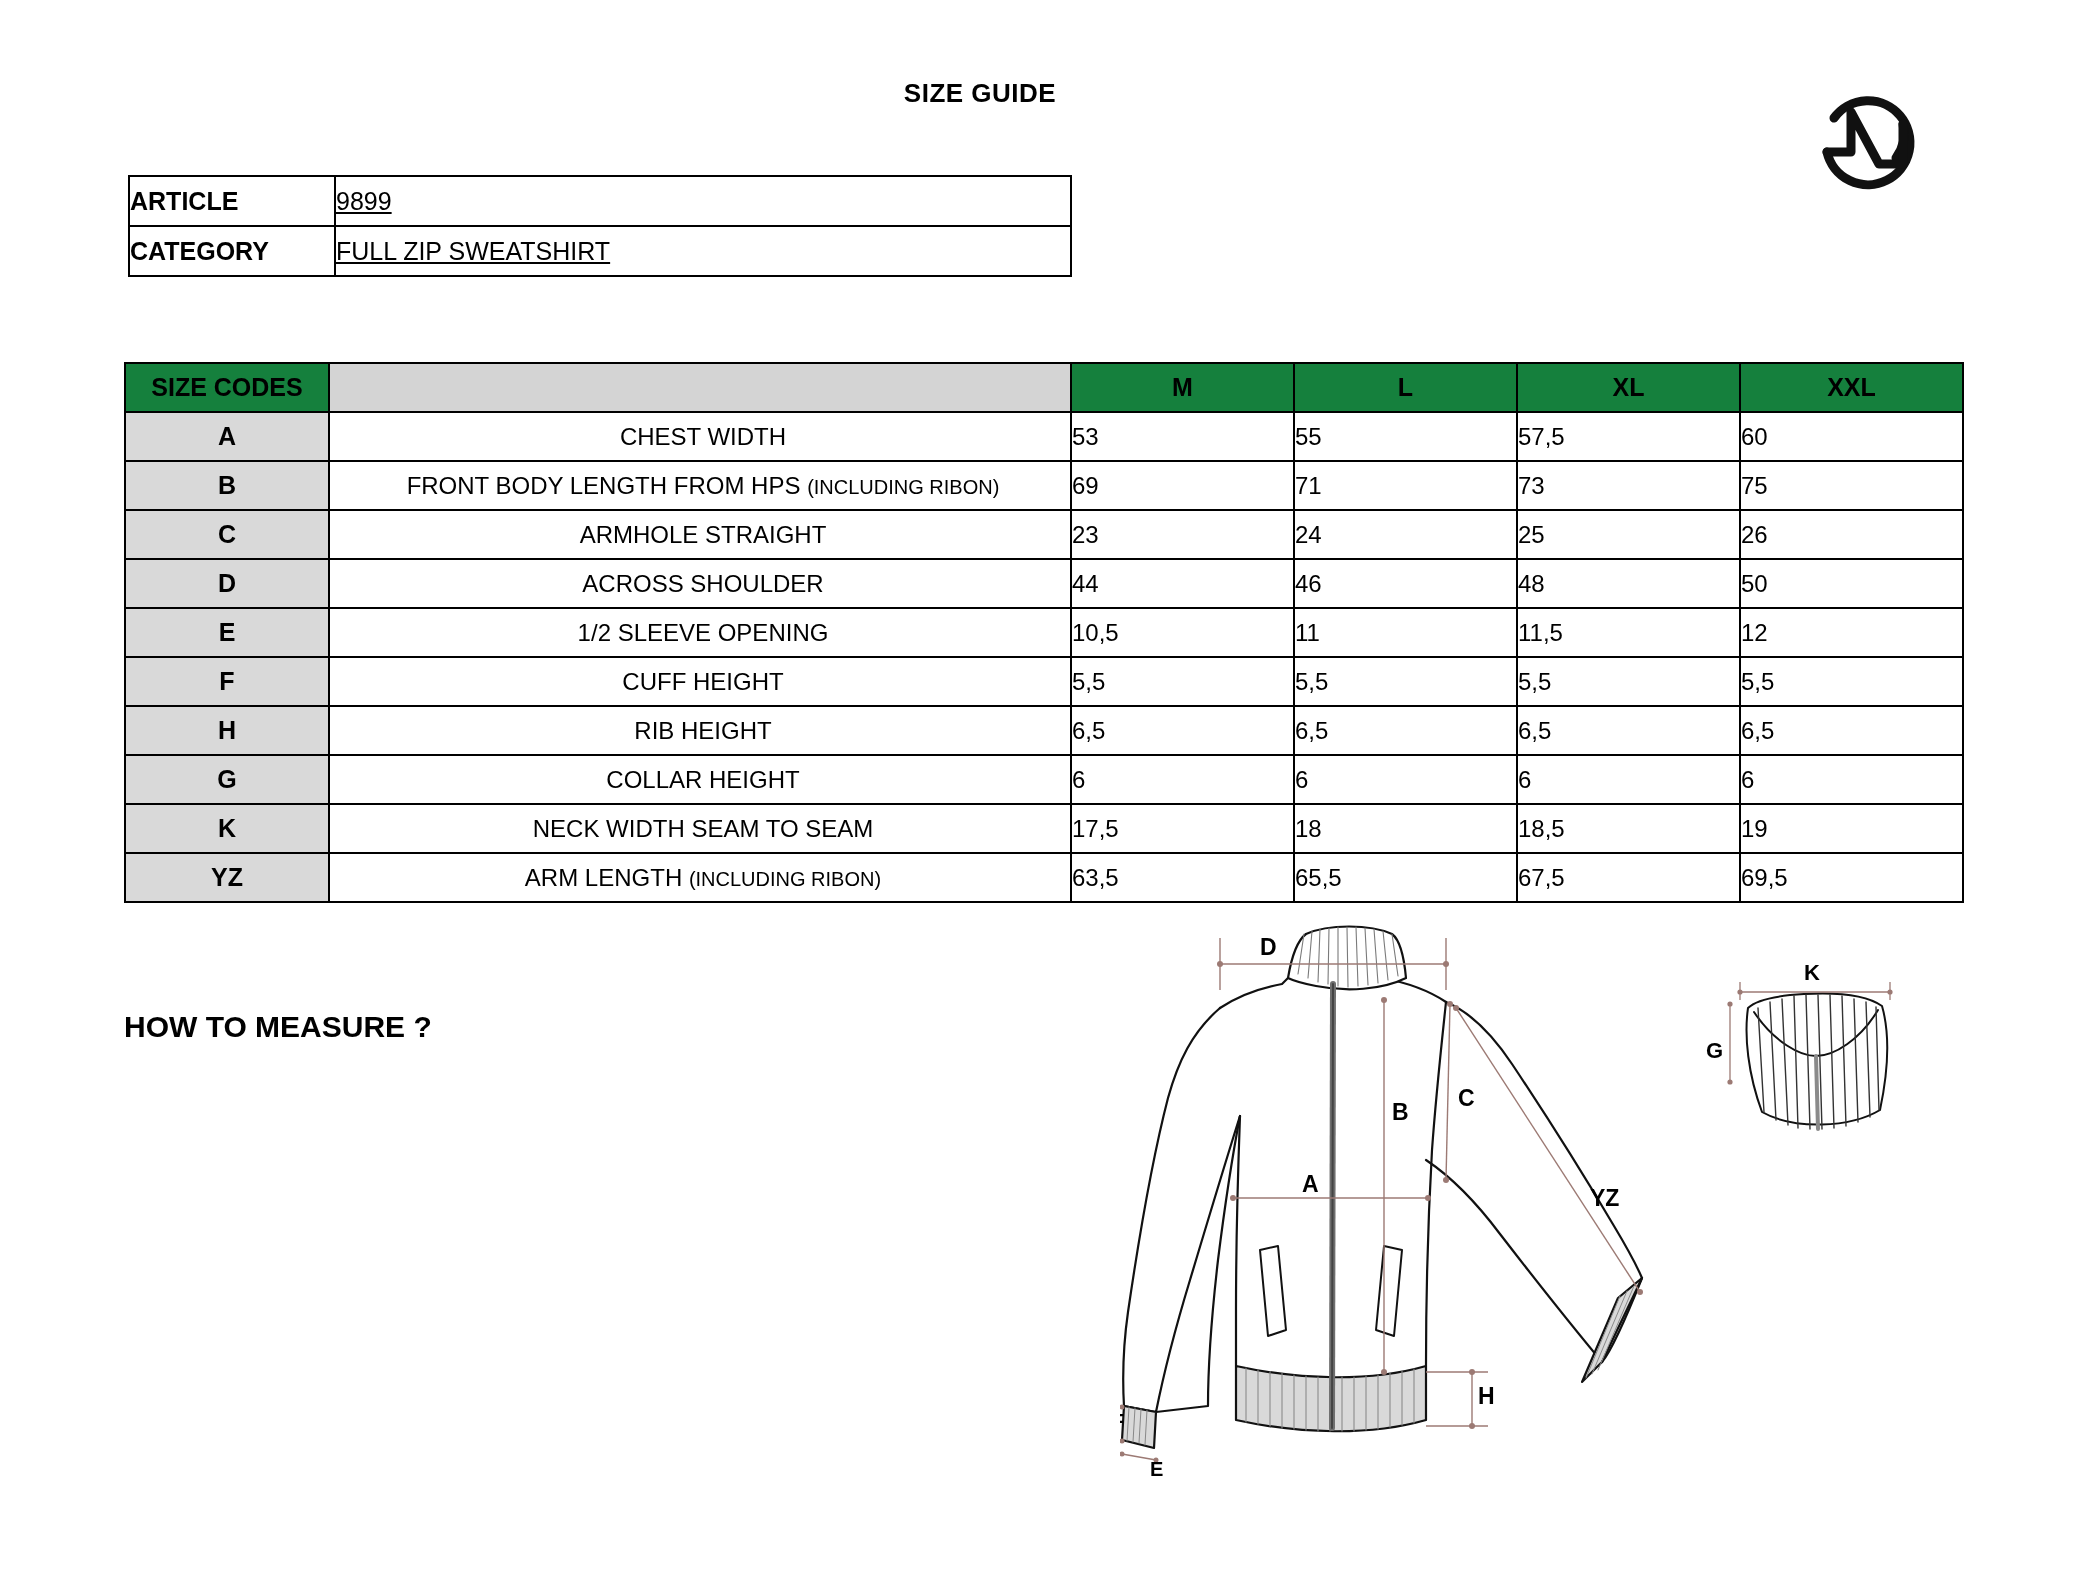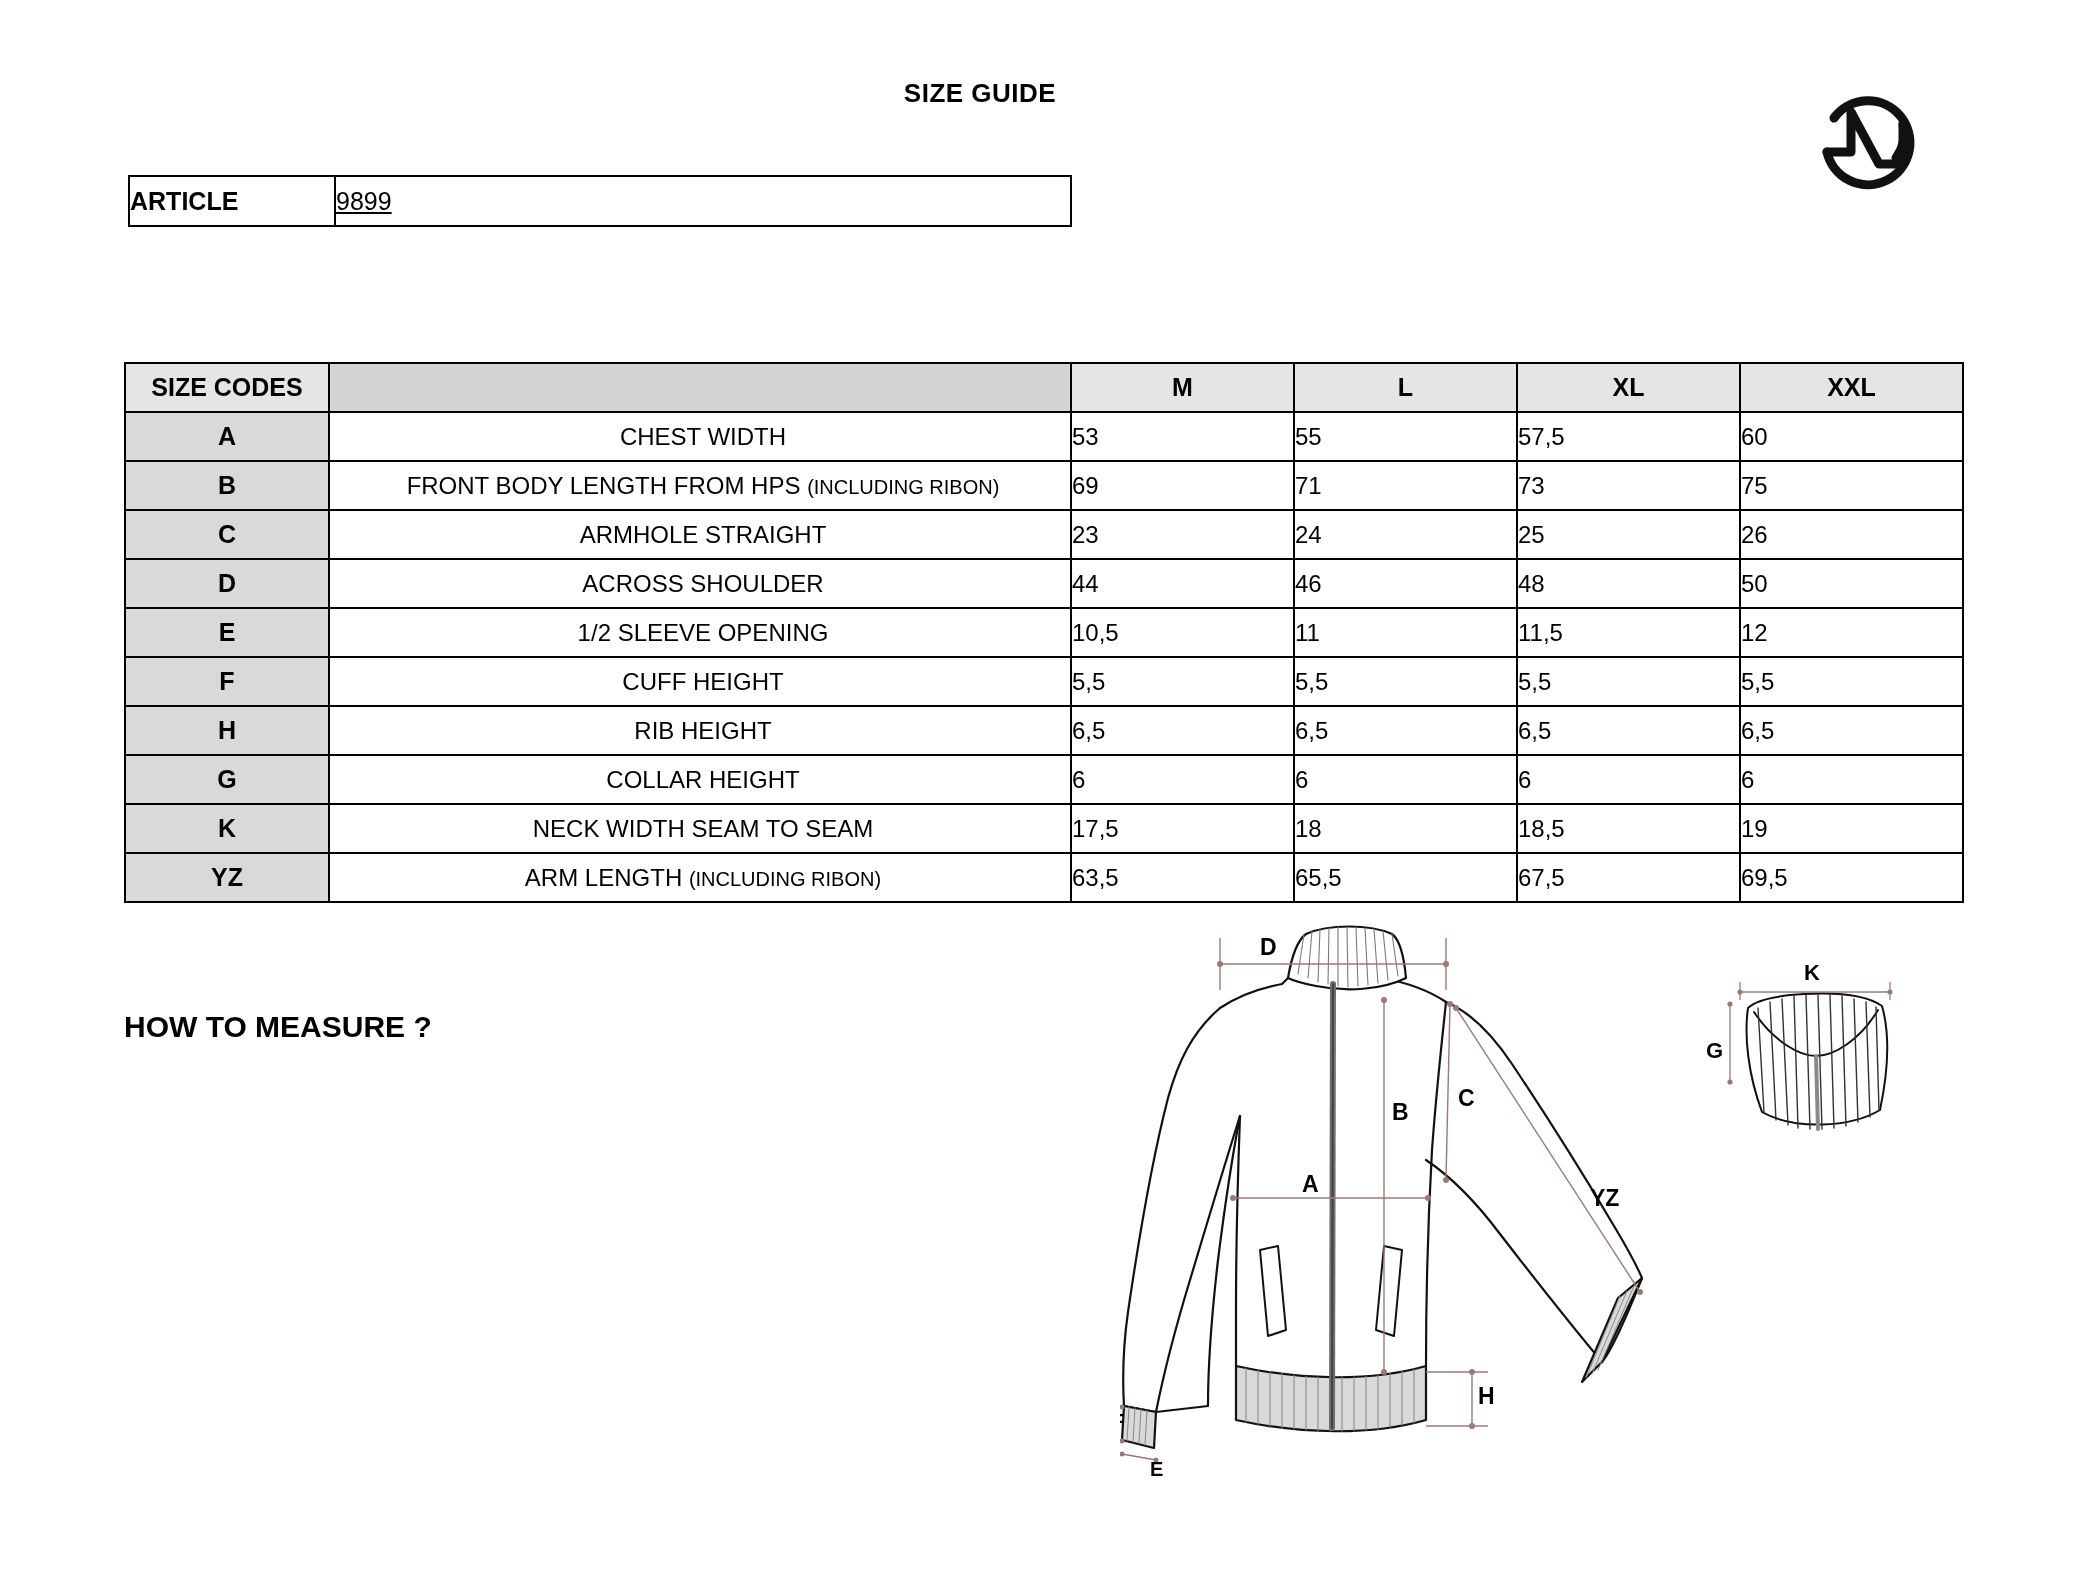--- a/index.html
+++ b/index.html
@@ -76,21 +76,21 @@
   #size-table col.c-val   { width: 223px; }
 
   #size-table th, #size-table td {
     border: 2px solid #000;
     height: 47px;
     font-size: 24px;
     font-weight: normal;
     padding: 0;
   }
   #size-table thead th {
-    background: #e5e5e5;
+    background: #15803d;
     font-weight: bold;
     text-align: center;
     font-size: 25px;
   }
   #size-table thead th.desc-head {
     background: #d4d4d4;
   }
   #size-table td.code {
     background: #d9d9d9;
     text-align: center;
@@ -152,20 +152,24 @@
 
     <path d="M 22 74 L 46 74 L 46 34 L 74 86 L 98 86 L 98 46" fill="none" stroke="#111" stroke-width="9" stroke-linejoin="round" stroke-linecap="round"></path>
   </svg>
 </div>
 
 <table id="info-table">
   <tbody>
     <tr>
       <td class="label">ARTICLE</td>
       <td class="value">9899</td>
+    </tr>
+    <tr>
+      <td class="label">CATEGORY</td>
+      <td class="value">FULL ZIP SWEATSHIRT</td>
     </tr>
   </tbody>
 </table>
 
 <table id="size-table">
   <colgroup>
     <col class="c-code">
       <col class="c-desc">
     <col class="c-val">
       <col class="c-val">

